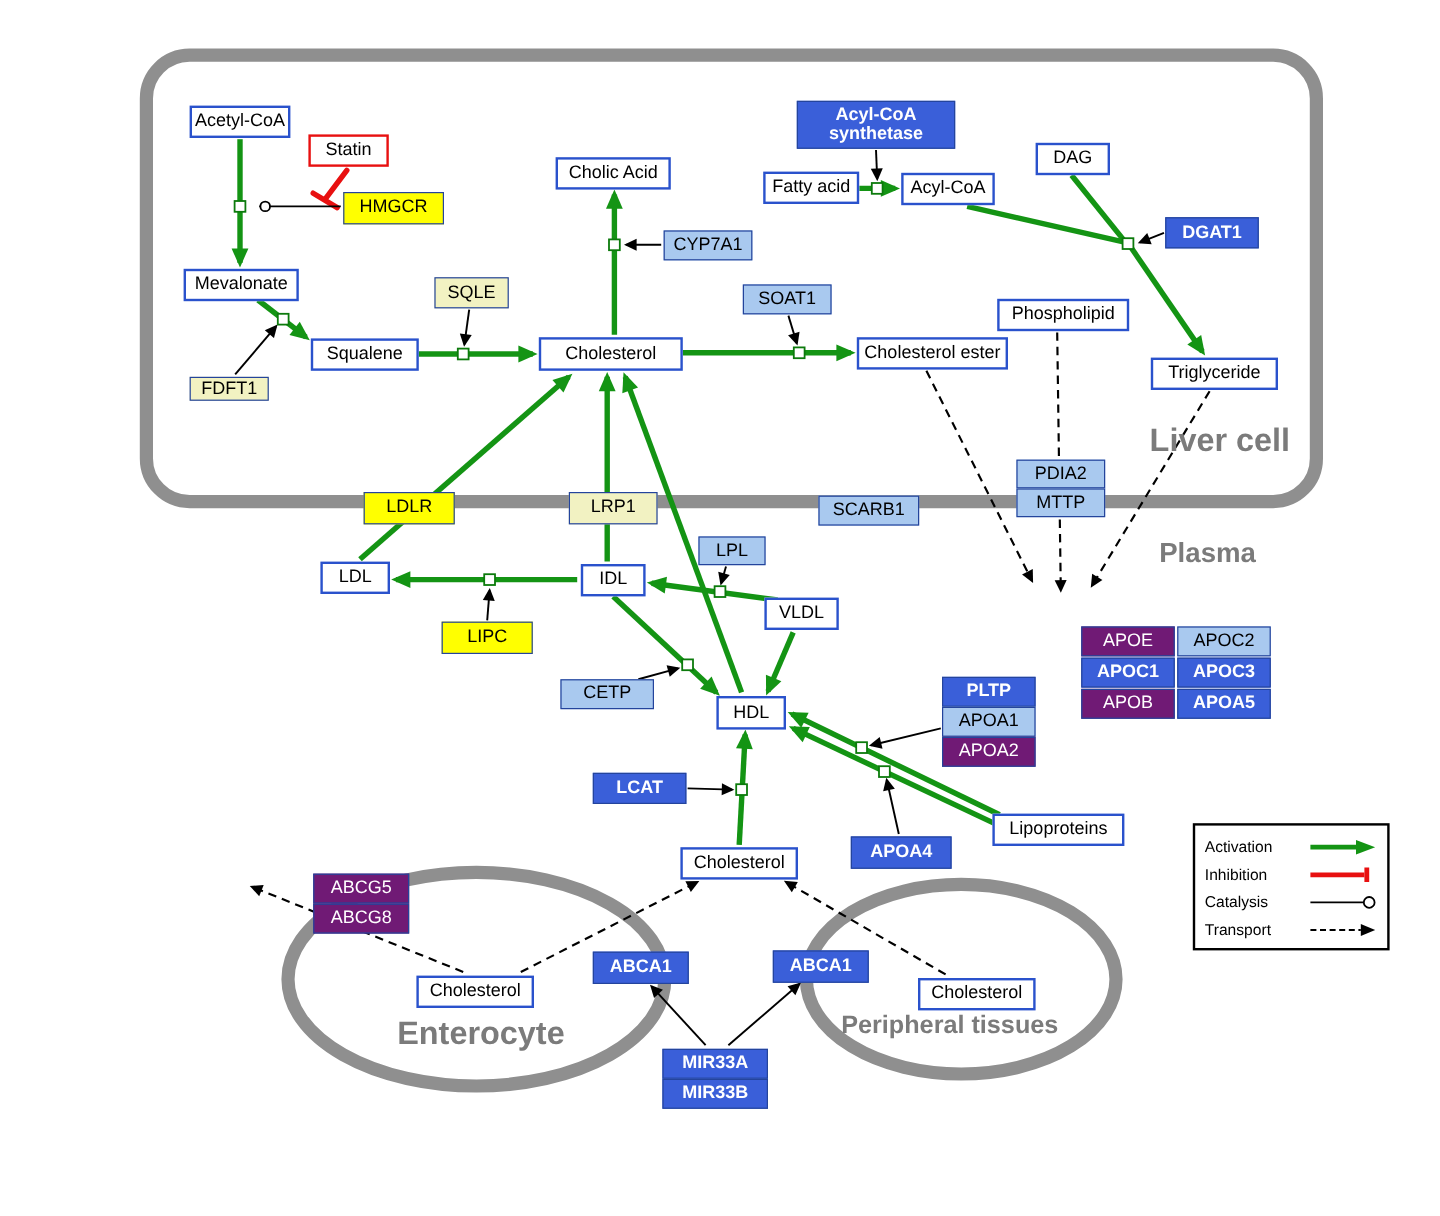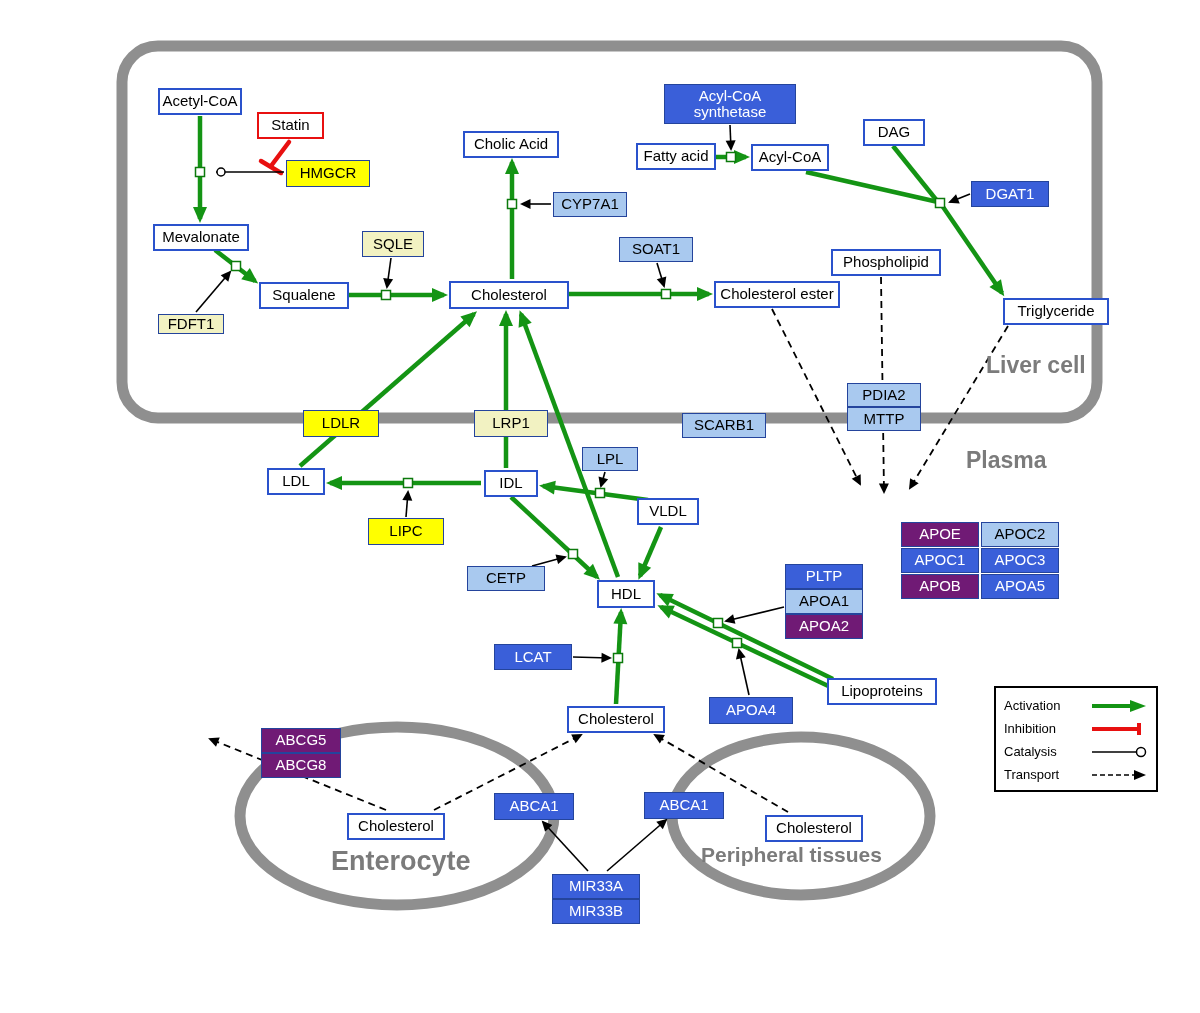--- a/index.html
+++ b/index.html
@@ -7,21 +7,21 @@
          font-family:"Liberation Sans",sans-serif;overflow:hidden;}
   #edges{position:absolute;left:0;top:0;z-index:1;}
   .box{position:absolute;z-index:2;display:flex;align-items:center;justify-content:center;
        text-align:center;box-sizing:border-box;font-size:15px;color:#000;background:#fff;
        line-height:1.08;padding:1px 2px;}
   .metab{border:2px solid #2a52cc;}
   .gene{border:1px solid #24449c;}
   .y{background:#ffff00;}
   .py{background:#f2f2c2;}
   .lb{background:#a9c9ef;}
-  .b{background:#3a5fd9;color:#fff;}
+  .b{background:#3a5fd9;color:#fff;font-weight:bold;}
   .db{background:#701a75;color:#fff;}
   .statin{border-color:#e81010;}
   .region-label{position:absolute;z-index:2;font-weight:bold;color:#7b7b7b;}
   #legend{position:absolute;left:994px;top:686px;width:164px;height:106px;z-index:3;
           background:#fff;border:2px solid #000;padding:6px 8px;box-sizing:border-box;}
   .legend-row{display:flex;align-items:center;justify-content:space-between;height:23px;}
   .legend-row .lg-label{font-size:13px;color:#000;}
 </style>
 </head>
 <body>
@@ -111,21 +111,21 @@
       <rect x="935.5" y="198.5" width="9" height="9"></rect>
       <rect x="595.5" y="488.5" width="9" height="9"></rect>
       <rect x="403.5" y="478.5" width="9" height="9"></rect>
       <rect x="568.5" y="549.5" width="9" height="9"></rect>
       <rect x="713.5" y="618.5" width="9" height="9"></rect>
       <rect x="732.5" y="638.5" width="9" height="9"></rect>
       <rect x="613.5" y="653.5" width="9" height="9"></rect>
     </g>
   </svg>
 
-  <div class="region-label" style="left:958px;top:352px;font-size:23px;margin-left:28px;">Liver cell</div>
+  <div class="region-label" style="left:958px;top:352px;font-size:27px;">Liver cell</div>
   <div class="region-label" style="left:966px;top:447px;font-size:23px;">Plasma</div>
   <div class="region-label" style="left:331px;top:846px;font-size:27px;">Enterocyte</div>
   <div class="region-label" style="left:701px;top:843px;font-size:21px;">Peripheral tissues</div>
 
   <div class="box metab" style="left:158px;top:88px;width:84px;height:27px;">Acetyl-CoA</div>
   <div class="box metab statin" style="left:257px;top:112px;width:67px;height:27px;">Statin</div>
   <div class="box gene y" style="left:286px;top:160px;width:84px;height:27px;">HMGCR</div>
   <div class="box metab" style="left:153px;top:224px;width:96px;height:27px;">Mevalonate</div>
   <div class="box metab" style="left:463px;top:131px;width:96px;height:27px;">Cholic Acid</div>
   <div class="box gene lb" style="left:553px;top:192px;width:74px;height:25px;">CYP7A1</div>
@@ -134,21 +134,21 @@
   <div class="box gene py" style="left:158px;top:314px;width:66px;height:20px;">FDFT1</div>
   <div class="box metab" style="left:449px;top:281px;width:120px;height:28px;">Cholesterol</div>
   <div class="box gene lb" style="left:619px;top:237px;width:74px;height:25px;">SOAT1</div>
   <div class="box metab" style="left:714px;top:281px;width:126px;height:27px;">Cholesterol ester</div>
   <div class="box gene b" style="left:664px;top:84px;width:132px;height:40px;">Acyl-CoA synthetase</div>
   <div class="box metab" style="left:636px;top:143px;width:80px;height:27px;">Fatty acid</div>
   <div class="box metab" style="left:751px;top:144px;width:78px;height:27px;">Acyl-CoA</div>
   <div class="box metab" style="left:863px;top:119px;width:62px;height:27px;">DAG</div>
   <div class="box gene b" style="left:971px;top:181px;width:78px;height:26px;">DGAT1</div>
   <div class="box metab" style="left:831px;top:249px;width:110px;height:27px;">Phospholipid</div>
-  <div class="box metab" style="left:959px;top:298px;width:106px;height:27px;margin-left:44px;">Triglyceride</div>
+  <div class="box metab" style="left:959px;top:298px;width:106px;height:27px;">Triglyceride</div>
   <div class="box gene lb" style="left:847px;top:383px;width:74px;height:24px;">PDIA2</div>
   <div class="box gene lb" style="left:847px;top:407px;width:74px;height:24px;">MTTP</div>
 
   <div class="box gene y" style="left:303px;top:410px;width:76px;height:27px;">LDLR</div>
   <div class="box gene py" style="left:474px;top:410px;width:74px;height:27px;">LRP1</div>
   <div class="box gene lb" style="left:682px;top:413px;width:84px;height:25px;">SCARB1</div>
 
   <div class="box metab" style="left:267px;top:468px;width:58px;height:27px;">LDL</div>
   <div class="box metab" style="left:484px;top:470px;width:54px;height:27px;">IDL</div>
   <div class="box gene lb" style="left:582px;top:447px;width:56px;height:24px;">LPL</div>

